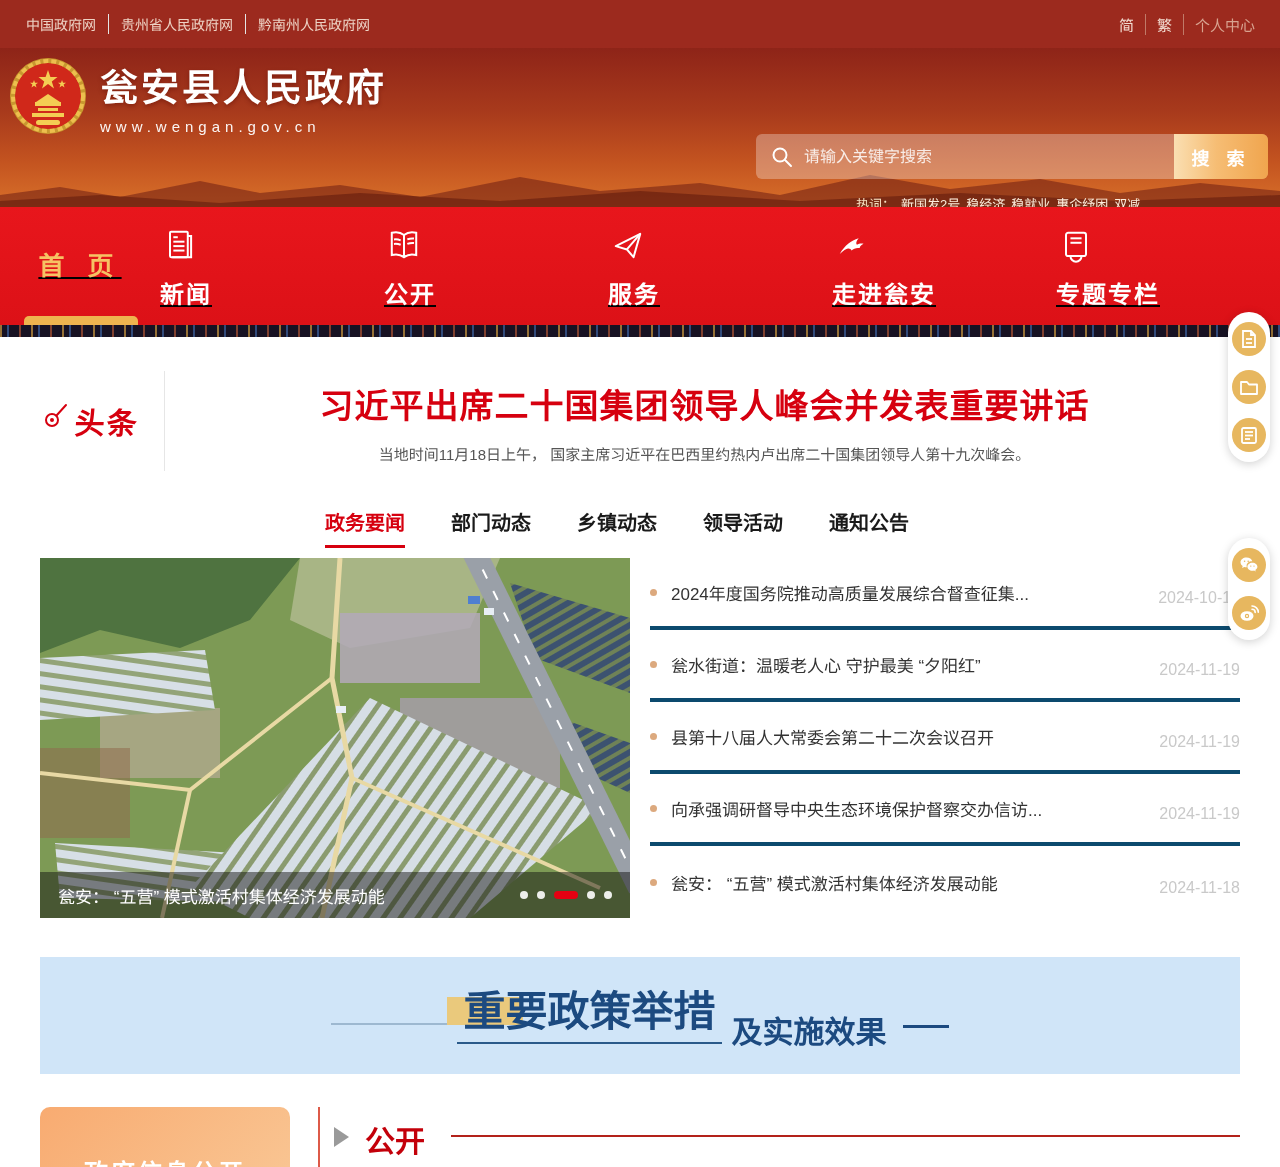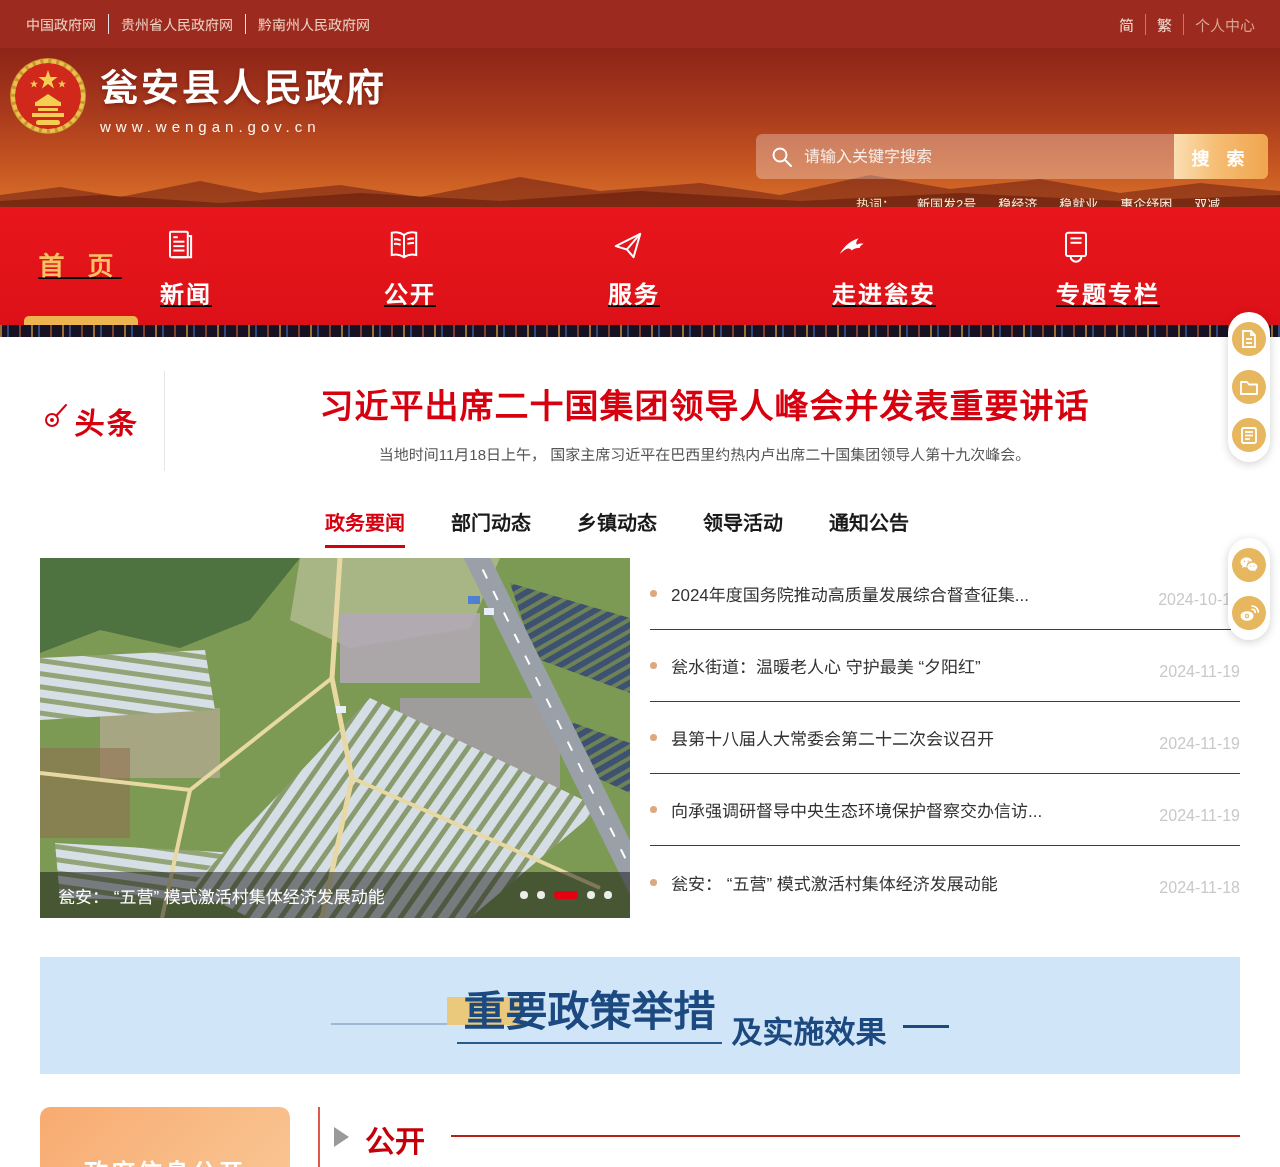--- a/index.html
+++ b/index.html
@@ -30,21 +30,21 @@
   .search-area { position:absolute; right:12px; top:38px; width:512px; }
   .search-box { display:flex; align-items:center; height:45px;
                 background:rgba(255,255,255,.30); border-radius:6px; overflow:hidden;margin-top:48px; }
   .search-mag { width:24px; height:24px; margin:0 10px 0 14px; flex:0 0 auto; }
   .search-input { flex:1; background:transparent; border:none; outline:none;
                   color:#fff; font-size:16px; }
   .search-input::placeholder { color:rgba(255,255,255,.85); }
   .search-btn { width:94px; height:45px; border:none; cursor:pointer; color:#fff;
                 font-size:18px; font-weight:700; letter-spacing:6px;
                 background:linear-gradient(90deg,#fadfb2 0%,#f6bd74 45%,#f0a54e 100%); }
-  .hot-row { margin-top:15px; padding-left:100px; display:flex; gap:22px;
+  .hot-row { margin-top:15px; padding-left:100px; display:flex; gap:6px;
              color:#f8e3c4; font-size:13px; }
   .hot-word { cursor:pointer; color:#fdeedd; }
 
   
   .navbar { height:118px; background:linear-gradient(180deg,#e8161c,#dc1117);
             display:flex; position:relative;text-decoration:underline; }
   .nav-home { width:160px; position:relative; display:flex; align-items:center;
               justify-content:center; cursor:pointer; }
   .nav-home-label { color:#f6c264; font-size:26px; font-weight:700; letter-spacing:8px;
                     margin-top:-6px; }
@@ -94,21 +94,21 @@
                  padding:0 18px; }
   .caption-text { color:#fff; font-size:17px; flex:1; white-space:nowrap;
                   overflow:hidden; }
   .dots { display:flex; align-items:center; gap:9px; }
   .dot { width:8px; height:8px; border-radius:50%; background:rgba(255,255,255,.9);
          cursor:pointer; }
   .dot.active { width:24px; height:8px; border-radius:4px; background:#e60012; }
 
   .news-list { flex:1; }
   .news-row { height:72px; display:flex; align-items:center;
-              border-bottom:1px solid #0c4a6e; cursor:pointer; }
+              border-bottom:4px solid #0c4a6e; cursor:pointer; }
   .news-row:last-child { border-bottom:none; }
   .bullet { width:7px; height:7px; border-radius:50%; background:#dca97e;
             margin-right:14px; flex:0 0 auto; }
   .news-title { flex:1; color:#333; font-size:17px; white-space:nowrap;
                 overflow:hidden; text-overflow:ellipsis; }
   .news-date { color:#c9c9c9; font-size:16px; margin-left:18px;
                transform:translateY(6px); }
 
   
   .policy-banner { margin:39px 40px 0; height:117px; background:#d0e5f8;

